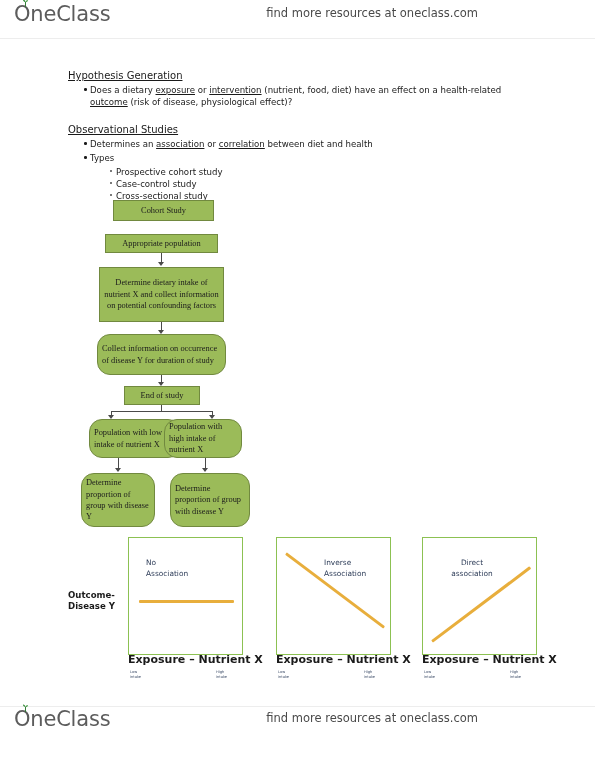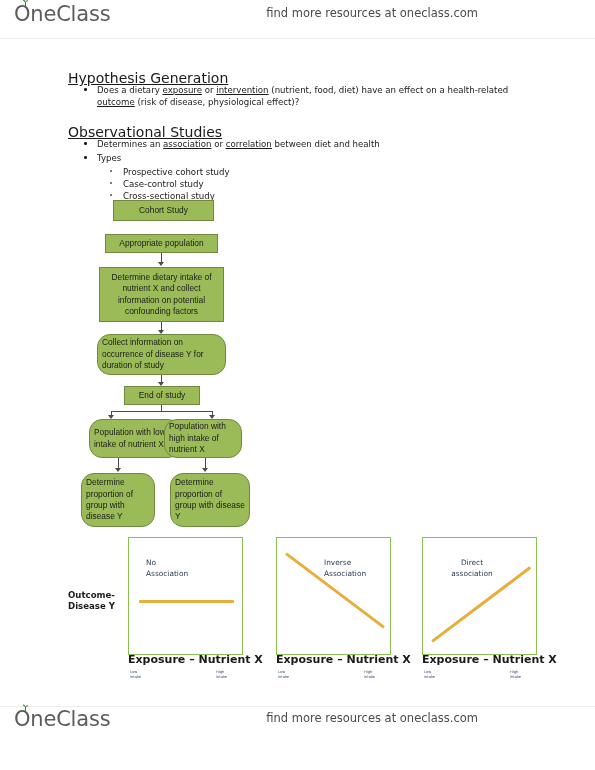--- a/index.html
+++ b/index.html
@@ -67,21 +67,21 @@
   .doc {
     position: absolute;
     left: 0;
     top: 0;
     width: 595px;
     height: 770px;
   }
 
   .heading {
     position: absolute;
-    font-size: 14px;
+    font-size: 10px;
     font-family: "DejaVu Sans", sans-serif;
     color: #1a1a1a;
     text-decoration: underline;
     white-space: nowrap;
   }
   .bullet-row {
     position: absolute;
     font-size: 8.6px;
     font-family: "DejaVu Sans", sans-serif;
     color: #1a1a1a;
@@ -101,31 +101,31 @@
     left: 0;
     top: 4px;
     width: 2.4px;
     height: 2.4px;
     border: 0.8px solid #1a1a1a;
     border-radius: 50%;
     box-sizing: border-box;
   }
   .bullet-row .txt {
     display: block;
-    margin-left: 13px;
+    margin-left: 6px;
   }
   .u { text-decoration: underline; }
 
   
   .fbox {
     position: absolute;
     background: #9BBB59;
     border: 0.8px solid #71893f;
     box-sizing: border-box;
-    font-family: Liberation Sans, sans-serif;
+    font-family: Liberation Serif, serif;
     font-size: 8.4px;
     line-height: 11.4px;
     color: #1c1c1c;
     display: flex;
     align-items: center;
     padding: 2px 4px;
   }
   .fbox.center { justify-content: center; text-align: center; }
   .fbox.left { justify-content: flex-start; text-align: left; border-radius: 13px; }
 

